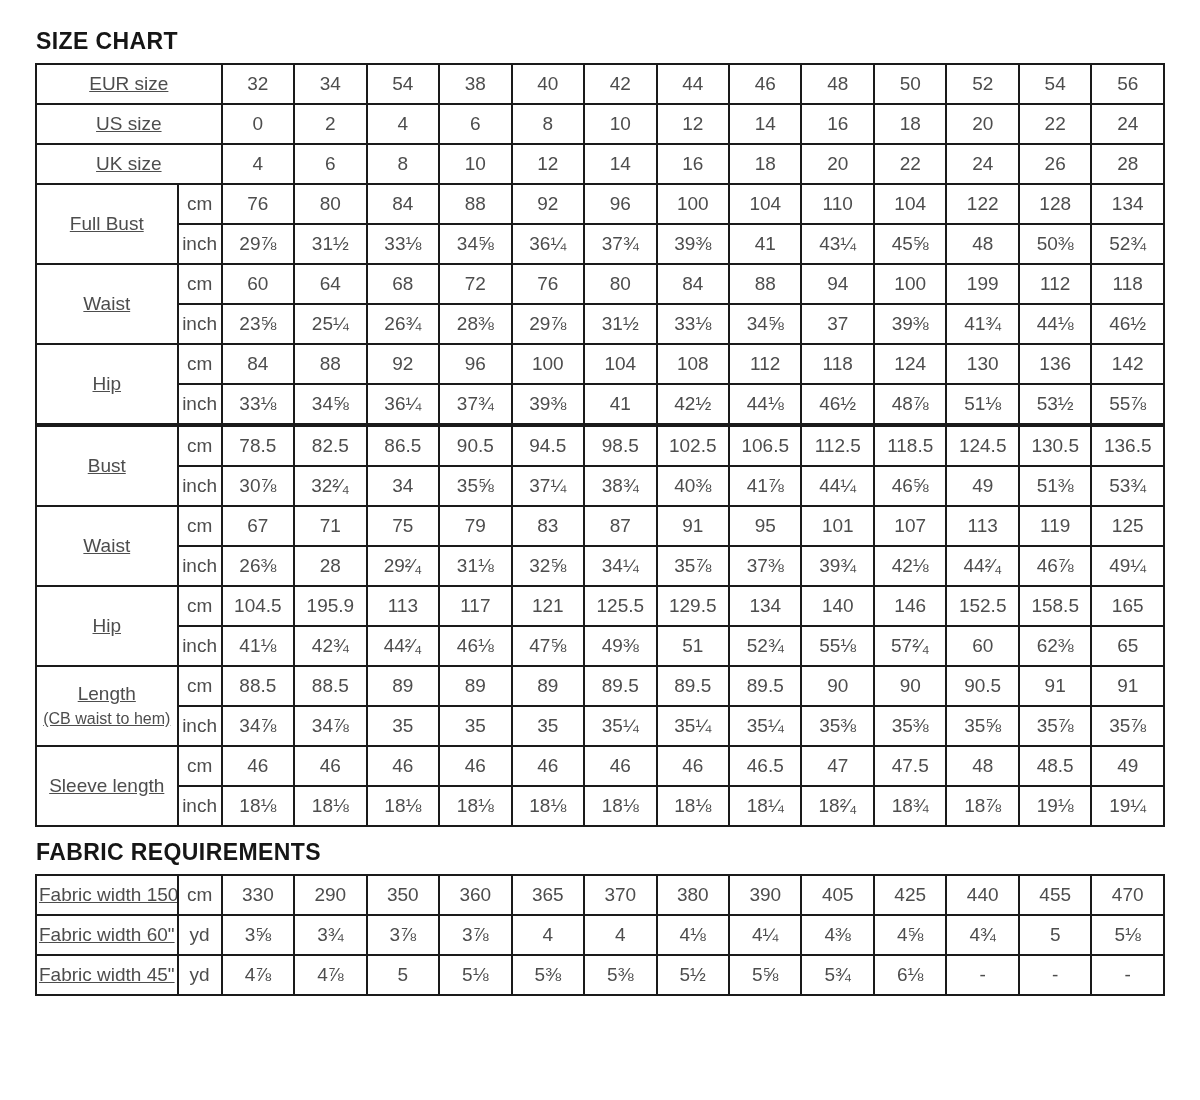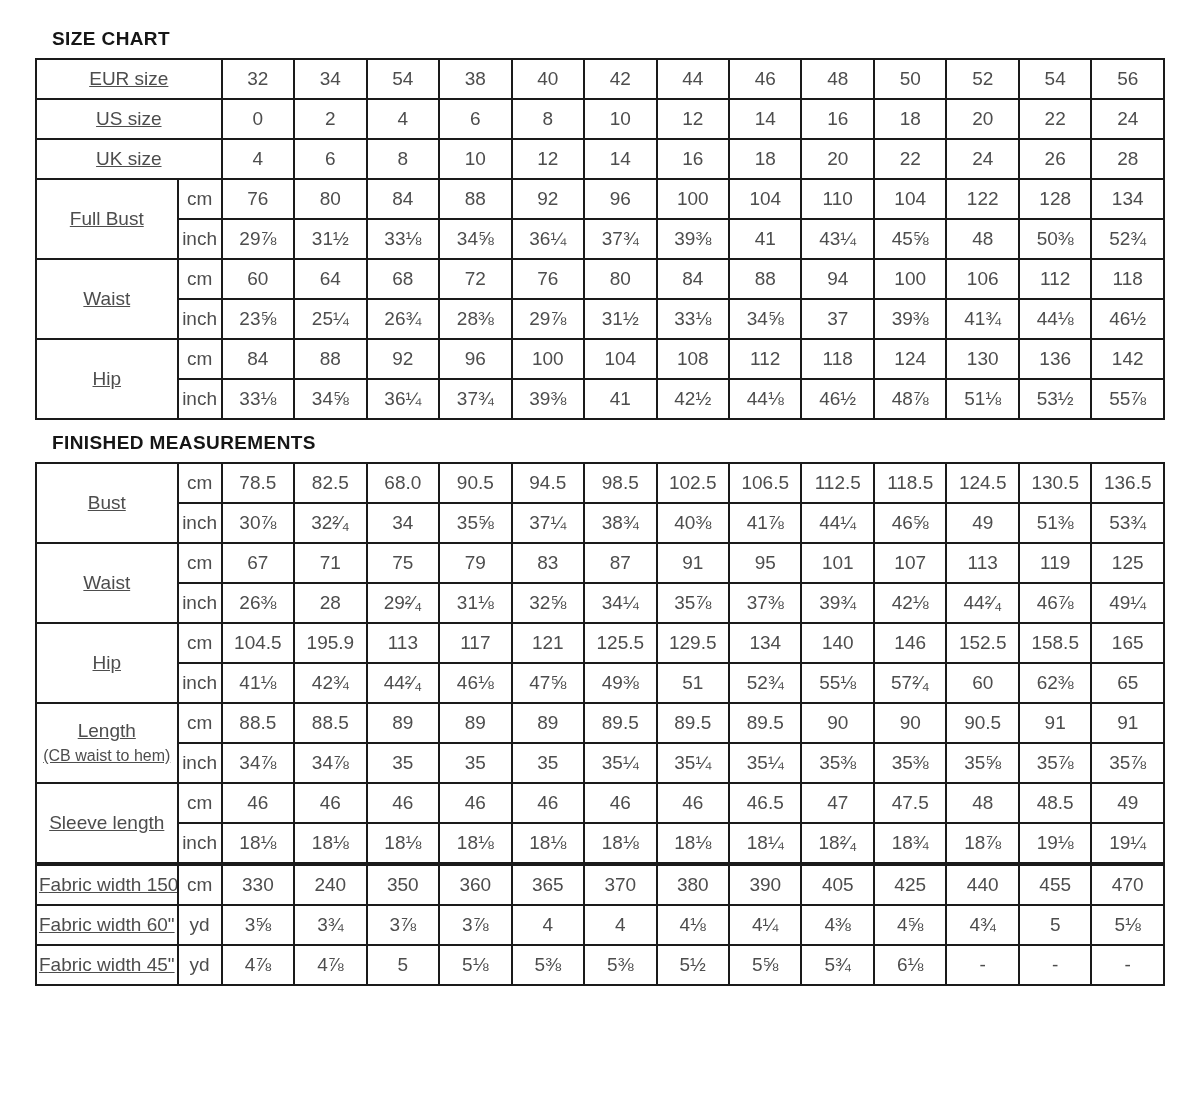--- a/index.html
+++ b/index.html
@@ -3,22 +3,22 @@
 <meta charset="utf-8">
 <style>
   html,body{margin:0;padding:0;background:#ffffff;}
   body{
     width:1200px;height:1100px;
     font-family:"Liberation Sans","DejaVu Sans",sans-serif;
     -webkit-font-smoothing:antialiased;
   }
   .page{padding:28px 35px 0 35px;}
   h2.section-title{
-    margin:12px 0 8px 17px;
-    font-size:19px;
+    margin:12px 0 8px 1px;
+    font-size:23px;
     font-weight:700;
     letter-spacing:.4px;
     color:#161616;
   }
   h2.section-title:first-child{margin-top:0;}
   table.chart{
     border-collapse:collapse;
     table-layout:fixed;
     width:1130px;
   }
@@ -151,21 +151,21 @@
           <td class="val">60</td>
           <td class="val">64</td>
           <td class="val">68</td>
           <td class="val">72</td>
           <td class="val">76</td>
           <td class="val">80</td>
           <td class="val">84</td>
           <td class="val">88</td>
           <td class="val">94</td>
           <td class="val">100</td>
-          <td class="val">106</td>
+          <td class="val">199</td>
           <td class="val">112</td>
           <td class="val">118</td>
         </tr>
         <tr>
           <td class="unit">inch</td>
           <td class="val">23⅝</td>
           <td class="val">25¼</td>
           <td class="val">26¾</td>
           <td class="val">28⅜</td>
           <td class="val">29⅞</td>
@@ -207,21 +207,20 @@
           <td class="val">44⅛</td>
           <td class="val">46½</td>
           <td class="val">48⅞</td>
           <td class="val">51⅛</td>
           <td class="val">53½</td>
           <td class="val">55⅞</td>
         </tr>
       </tbody>
   </table>
 
-  <h2 class="section-title">FINISHED MEASUREMENTS</h2>
   <table class="chart">
       <colgroup>
         <col style="width: 138px;">
         <col style="width: 43px;">
         <col style="width: 70.6923px;">
         <col style="width: 70.6923px;">
         <col style="width: 70.6923px;">
         <col style="width: 70.6923px;">
         <col style="width: 70.6923px;">
         <col style="width: 70.6923px;">
@@ -232,21 +231,21 @@
         <col style="width: 70.6923px;">
         <col style="width: 70.6923px;">
         <col style="width: 70.6923px;">
       </colgroup>
     <tbody id="tb-finished">
         <tr>
           <td class="label" rowspan="2">Bust</td>
           <td class="unit">cm</td>
           <td class="val">78.5</td>
           <td class="val">82.5</td>
-          <td class="val">68.0</td>
+          <td class="val">86.5</td>
           <td class="val">90.5</td>
           <td class="val">94.5</td>
           <td class="val">98.5</td>
           <td class="val">102.5</td>
           <td class="val">106.5</td>
           <td class="val">112.5</td>
           <td class="val">118.5</td>
           <td class="val">124.5</td>
           <td class="val">130.5</td>
           <td class="val">136.5</td>
@@ -395,20 +394,21 @@
           <td class="val">18¼</td>
           <td class="val">18²⁄₄</td>
           <td class="val">18¾</td>
           <td class="val">18⅞</td>
           <td class="val">19⅛</td>
           <td class="val">19¼</td>
         </tr>
       </tbody>
   </table>
 
+  <h2 class="section-title">FABRIC REQUIREMENTS</h2>
   <table class="chart">
       <colgroup>
         <col style="width: 138px;">
         <col style="width: 43px;">
         <col style="width: 70.6923px;">
         <col style="width: 70.6923px;">
         <col style="width: 70.6923px;">
         <col style="width: 70.6923px;">
         <col style="width: 70.6923px;">
         <col style="width: 70.6923px;">
@@ -418,21 +418,21 @@
         <col style="width: 70.6923px;">
         <col style="width: 70.6923px;">
         <col style="width: 70.6923px;">
         <col style="width: 70.6923px;">
       </colgroup>
     <tbody id="tb-fabric">
         <tr>
           <td class="label">Fabric width 150</td>
           <td class="unit">cm</td>
           <td class="val">330</td>
-          <td class="val">240</td>
+          <td class="val">290</td>
           <td class="val">350</td>
           <td class="val">360</td>
           <td class="val">365</td>
           <td class="val">370</td>
           <td class="val">380</td>
           <td class="val">390</td>
           <td class="val">405</td>
           <td class="val">425</td>
           <td class="val">440</td>
           <td class="val">455</td>

